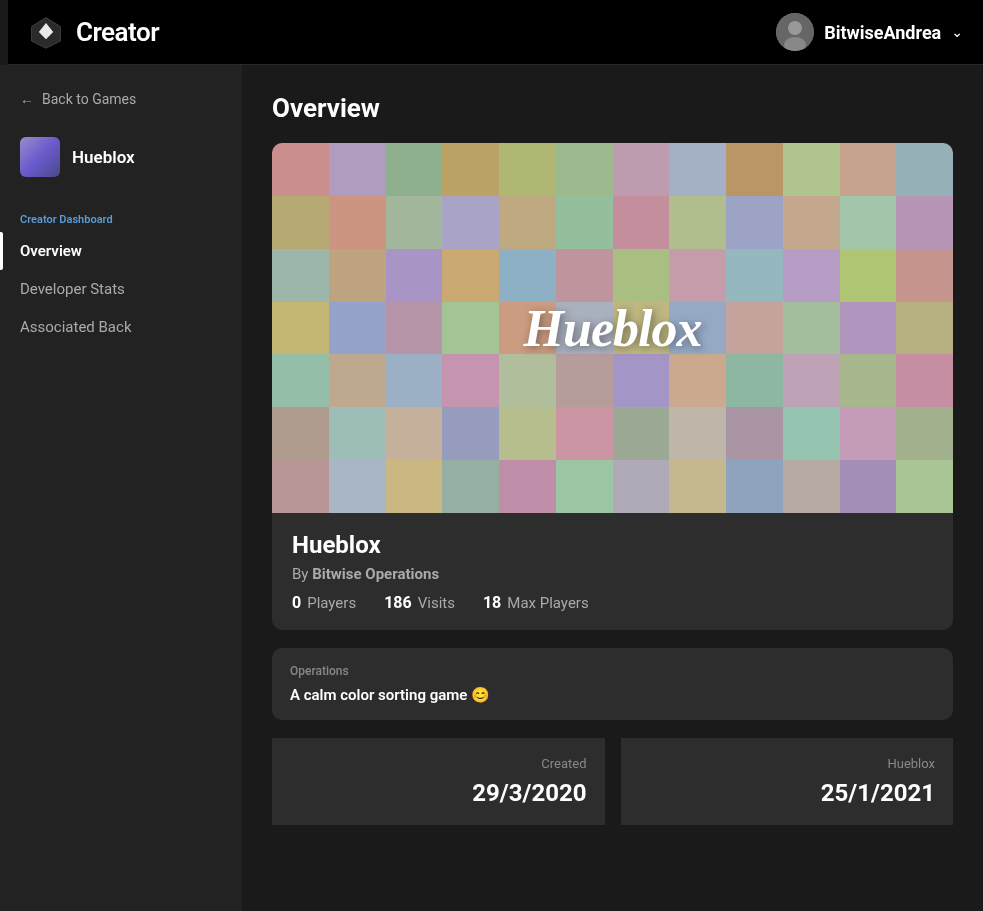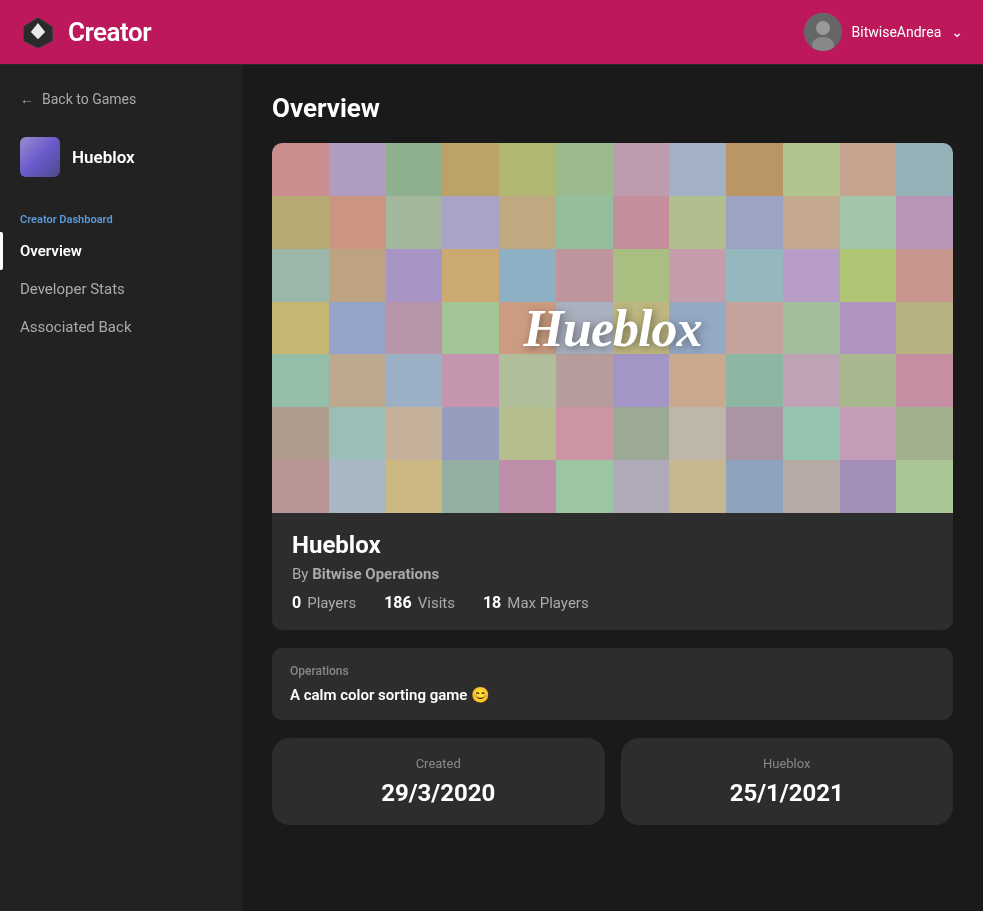--- a/index.html
+++ b/index.html
@@ -8,27 +8,28 @@
       background-color: #1a1a1a;
       color: #ffffff;
       font-family: -apple-system, BlinkMacSystemFont, 'Segoe UI', Roboto, sans-serif;
       width: 983px;
       min-height: 911px;
       overflow-x: hidden;
     }
 
     
     .header {
-      background-color: #be185d;
+      background-color: #000000;
       height: 65px;
       display: flex;
       align-items: center;
       justify-content: space-between;
       padding: 0 20px;
       border-bottom: 1px solid #2a2a2a;
+      margin-left: 8px;
     }
 
     .header-left {
       display: flex;
       align-items: center;
       gap: 12px;
     }
 
     .header-logo {
       width: 36px;
@@ -56,23 +57,23 @@
       background: linear-gradient(135deg, #8a8a8a, #555);
       overflow: hidden;
       display: flex;
       align-items: center;
       justify-content: center;
       font-size: 14px;
       color: #ccc;
     }
 
     .header-username {
-      font-size: 14px;
-      color: #ffffff;
-      font-weight: 400;
+      font-size: 18px;
+      color: #ffffff;
+      font-weight: 700;
     }
 
     .chevron-down {
       color: #ffffff;
       font-size: 14px;
     }
 
     
     .main-layout {
       display: flex;
@@ -276,23 +277,23 @@
 
     
     .date-cards {
       display: grid;
       grid-template-columns: 1fr 1fr;
       gap: 16px;
     }
 
     .date-card {
       background-color: #2d2d2d;
-      border-radius: 18px;
+      border-radius: 0;
       padding: 18px;
-      text-align: center;
+      text-align: right;
     }
 
     .date-label {
       font-size: 13px;
       color: #888888;
       margin-bottom: 8px;
       font-weight: 400;
     }
 
     .date-value {

